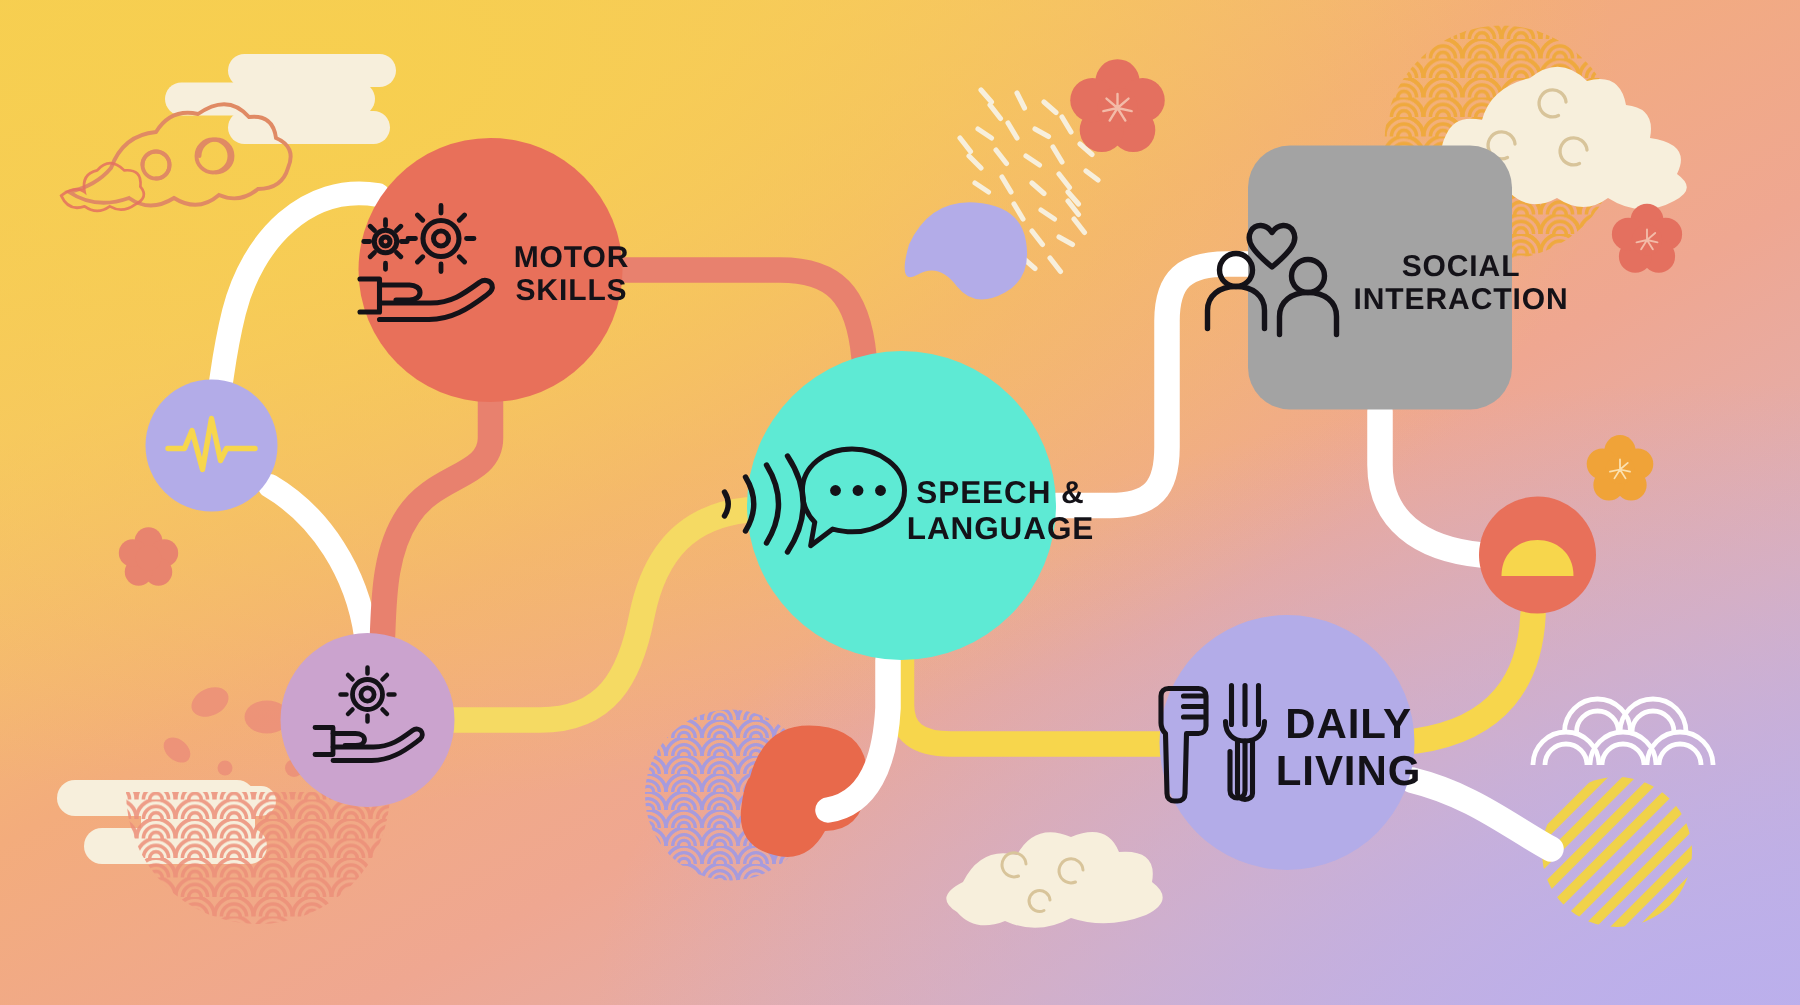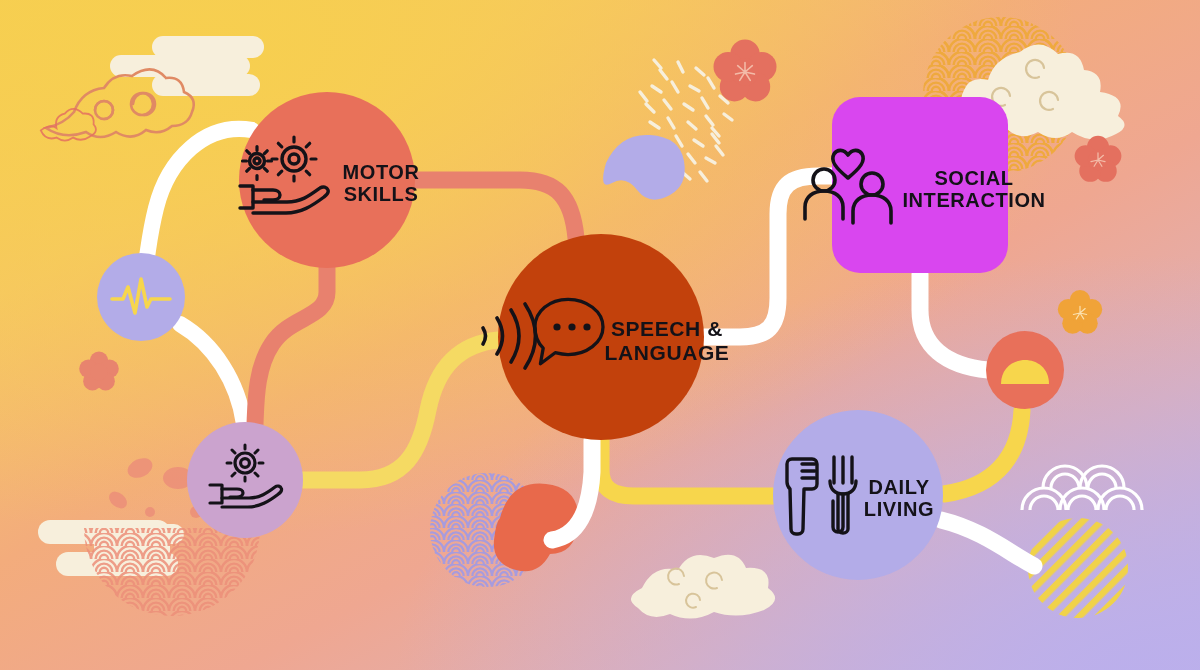--- a/index.html
+++ b/index.html
@@ -340,21 +340,21 @@
           <path d="M19 62h34c14 0 22-6 33-14 3-2 7-1 8 2 1 3-1 5-4 7
                    -12 9-23 16-38 16H19"></path>
         </svg>
       </span>
       <div class="node-label" style="font-size:20px;margin-top:6px;">
         <div>MOTOR</div>
         <div>SKILLS</div>
       </div>
     </div>
 
-    <div class="node circle" style="left:498px;top:234px;width:206px;height:206px;background:#c2410c;">
+    <div class="node circle" style="left:498px;top:234px;width:206px;height:206px;background:#5eead4;">
       <span style="margin-top:-4px;">
         <svg width="132" height="82" viewBox="0 0 132 82" fill="none" stroke="#141218" stroke-width="3.6" stroke-linecap="round" stroke-linejoin="round">
 
           <path d="M10 34 q5 8 0 16"></path>
           <path d="M24 24 q11 18 0 36"></path>
           <path d="M38 16 q16 26 0 52"></path>
           <path d="M52 10 q21 32 0 64"></path>
 
           <path d="M76 38 c0 -17 16 -30 36 -30 c20 0 38 13 38 30
                    c0 17 -18 30 -38 30 c-5 0 -10 -1 -14 -2
@@ -365,21 +365,21 @@
             <circle cx="114" cy="33" r="3.6"></circle>
           </g>
         </svg>
       </span>
       <div class="node-label" style="font-size:21px;margin-top:8px;">
         <div>SPEECH &amp;</div>
         <div>LANGUAGE</div>
       </div>
     </div>
 
-    <div class="node squircle" style="left:832px;top:97px;width:176px;height:176px;background:#d946ef;">
+    <div class="node squircle" style="left:832px;top:97px;width:176px;height:176px;background:#a3a3a3;">
       <span style="margin-top:2px;">
         <svg width="108" height="74" viewBox="0 0 108 74" fill="none" stroke="#141218" stroke-width="3.6" stroke-linecap="round" stroke-linejoin="round">
 
           <path d="M54 29 C 42 19, 36 12, 40 5 c3 -5 10 -5 14 1 c4 -6 11 -6 14 -1
                    c4 7 -2 14 -14 24z"></path>
 
           <circle cx="30" cy="31" r="11"></circle>
           <path d="M11 70 v-12 c0 -10 8 -16 19 -16 c11 0 19 6 19 16 v12"></path>
 
           <circle cx="78" cy="35" r="11"></circle>
@@ -400,21 +400,21 @@
                    h-2 c-3 0 -5 -2 -5 -5 l-1 -40 c-2 -2 -3 -4 -3 -7 V13 c0 -3 2 -5 5 -5z"></path>
           <path d="M20 13 h13 M20 20 h13 M20 27 h13"></path>
 
           <path d="M52 6 v26 M61 6 v26 M70 6 v26"></path>
           <path d="M48 30 c0 8 5 13 13 13 c8 0 13 -5 13 -13"></path>
           <path d="M61 43 v33 c0 3 -2 5 -5 5 h0 c-3 0 -5 -2 -5 -5 V50"></path>
           <path d="M61 43 v33 c0 3 2 5 5 5 h0 c3 0 5 -2 5 -5 V50" opacity="0"></path>
           <path d="M56 43 v35 c0 2 2 4 5 4 c3 0 5 -2 5 -4 V43"></path>
         </svg>
       </span>
-      <div class="node-label" style="font-size:20px;margin-top:6px;">
+      <div class="node-label" style="font-size:28px;margin-top:6px;">
         <div>DAILY</div>
         <div>LIVING</div>
       </div>
     </div>
 
     <div class="node circle" style="left:187px;top:422px;width:116px;height:116px;background:#CBA3CE;">
       <span>
         <svg width="82" height="68" viewBox="0 0 82 68" fill="none" stroke="#141218" stroke-width="3.2" stroke-linecap="round" stroke-linejoin="round">
           <circle cx="41" cy="17" r="10"></circle>
             <circle cx="41" cy="17" r="4.4"></circle>

